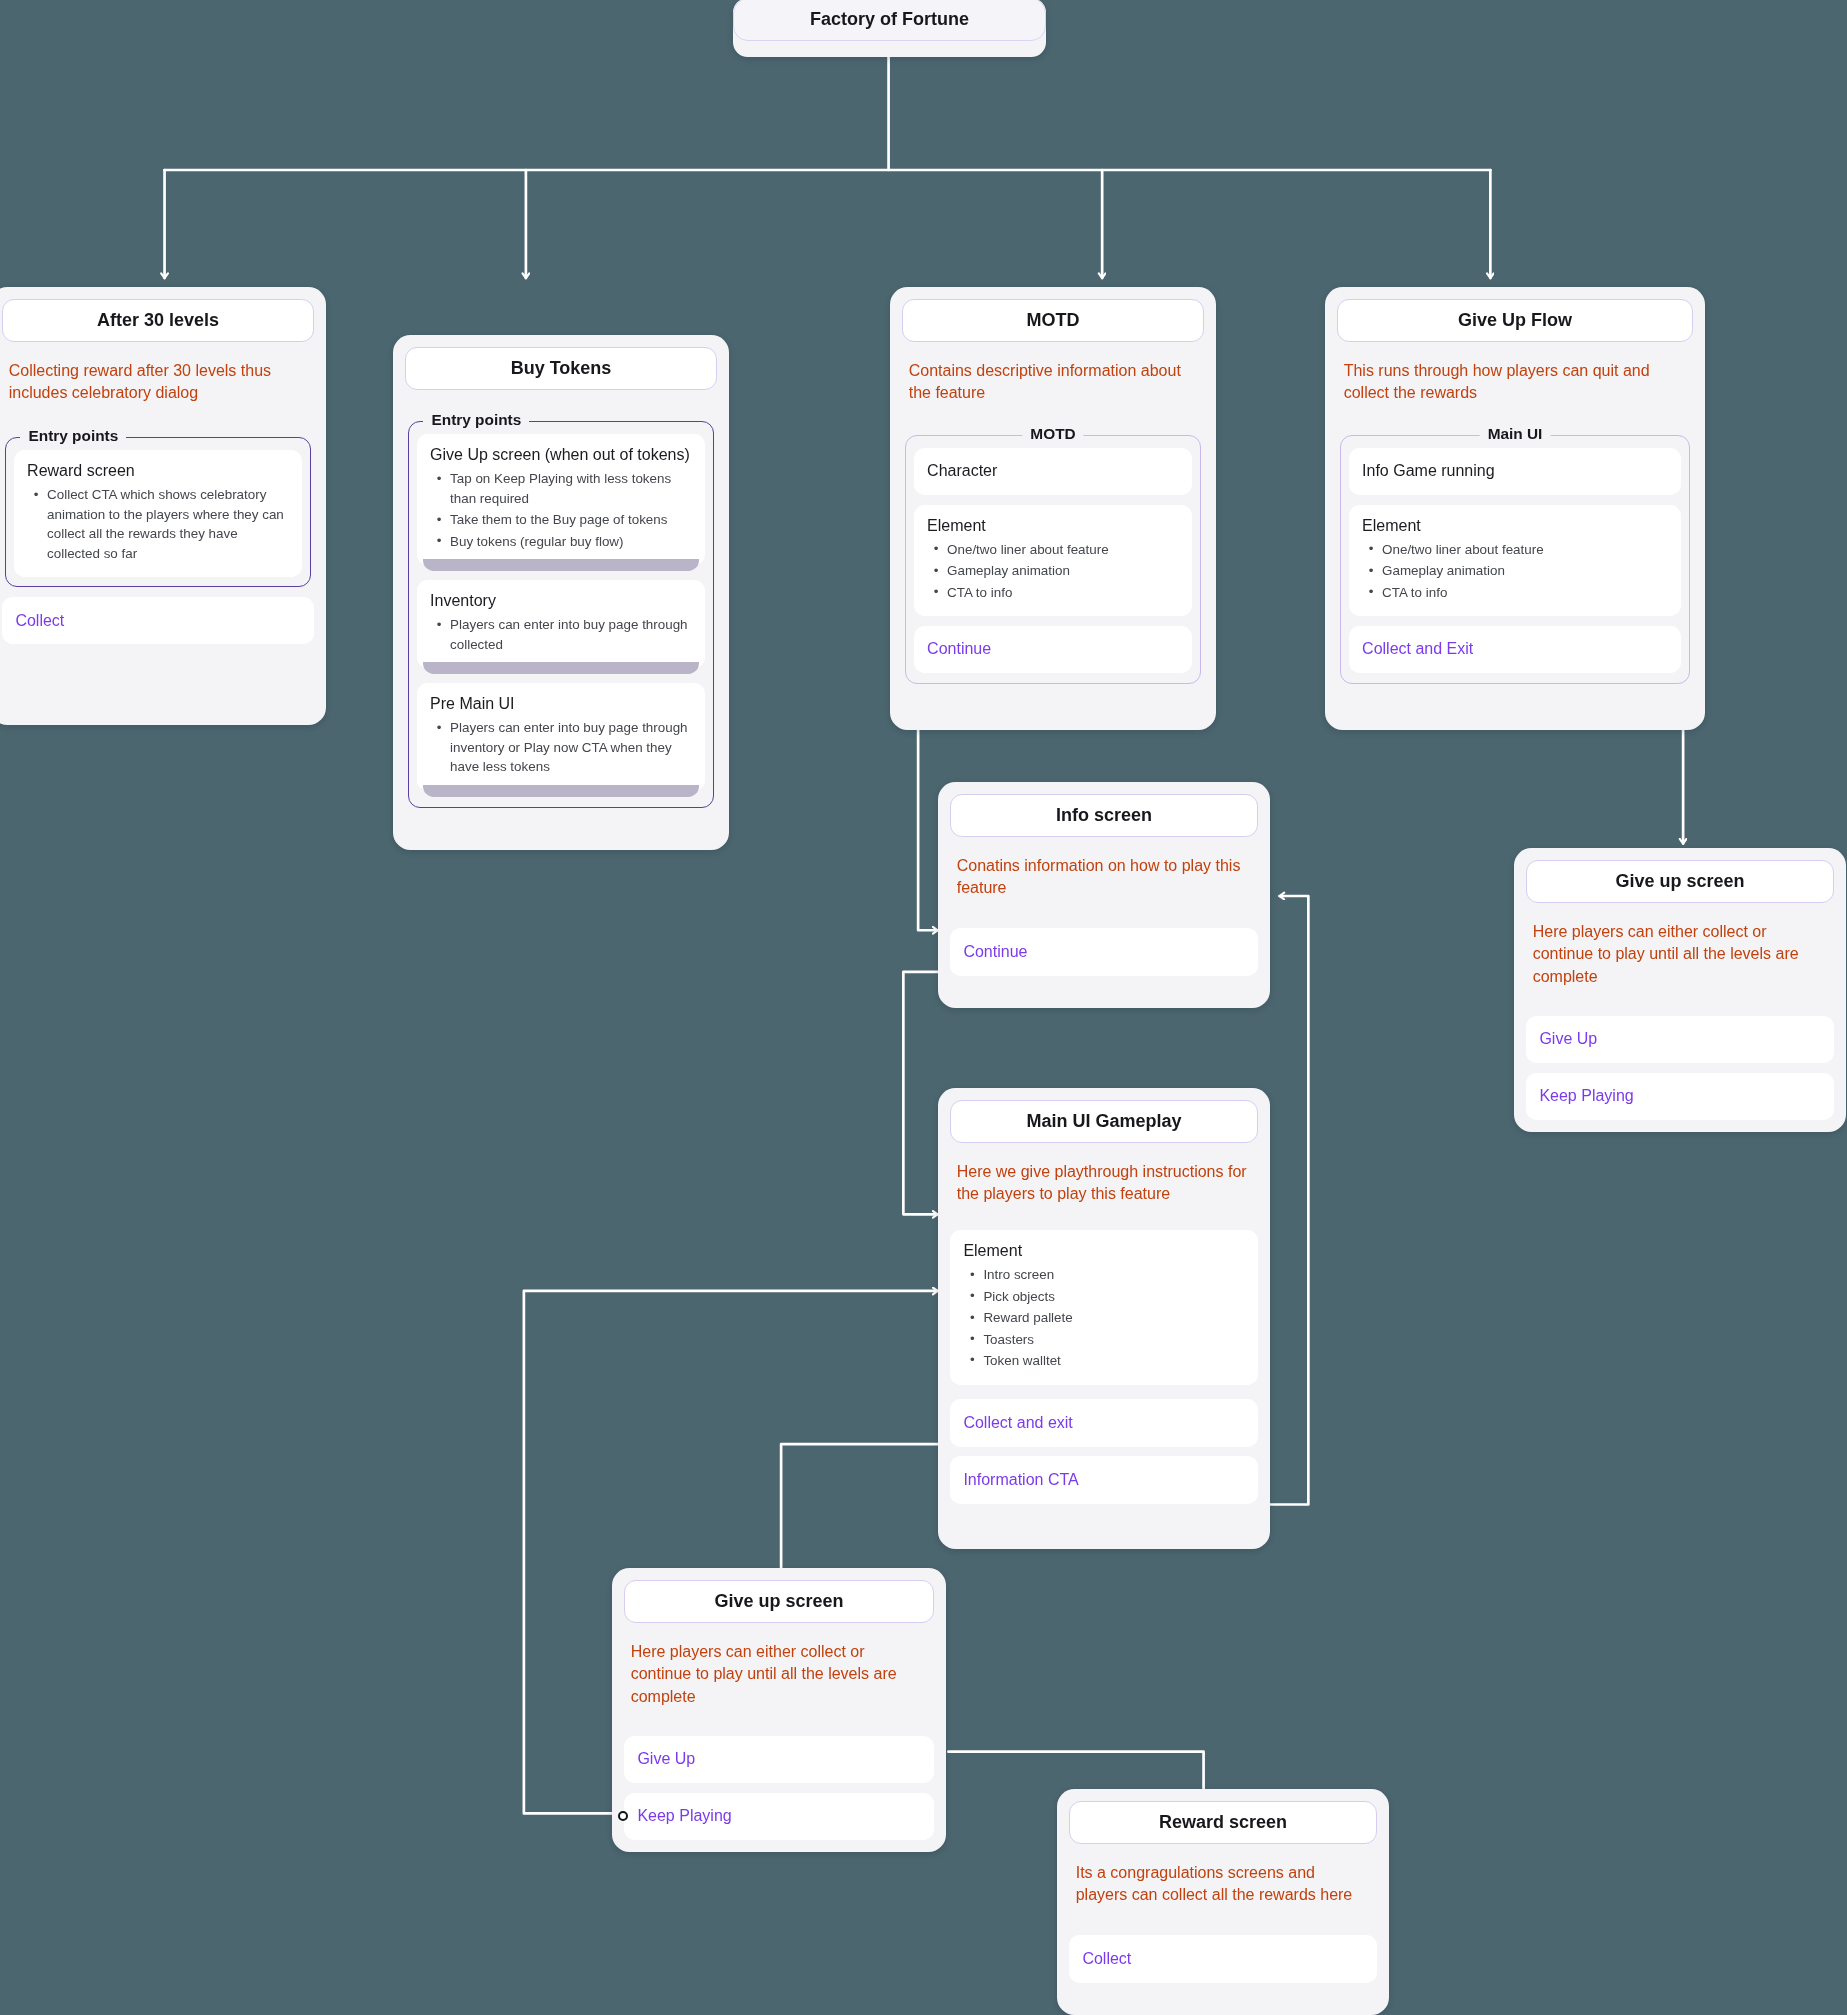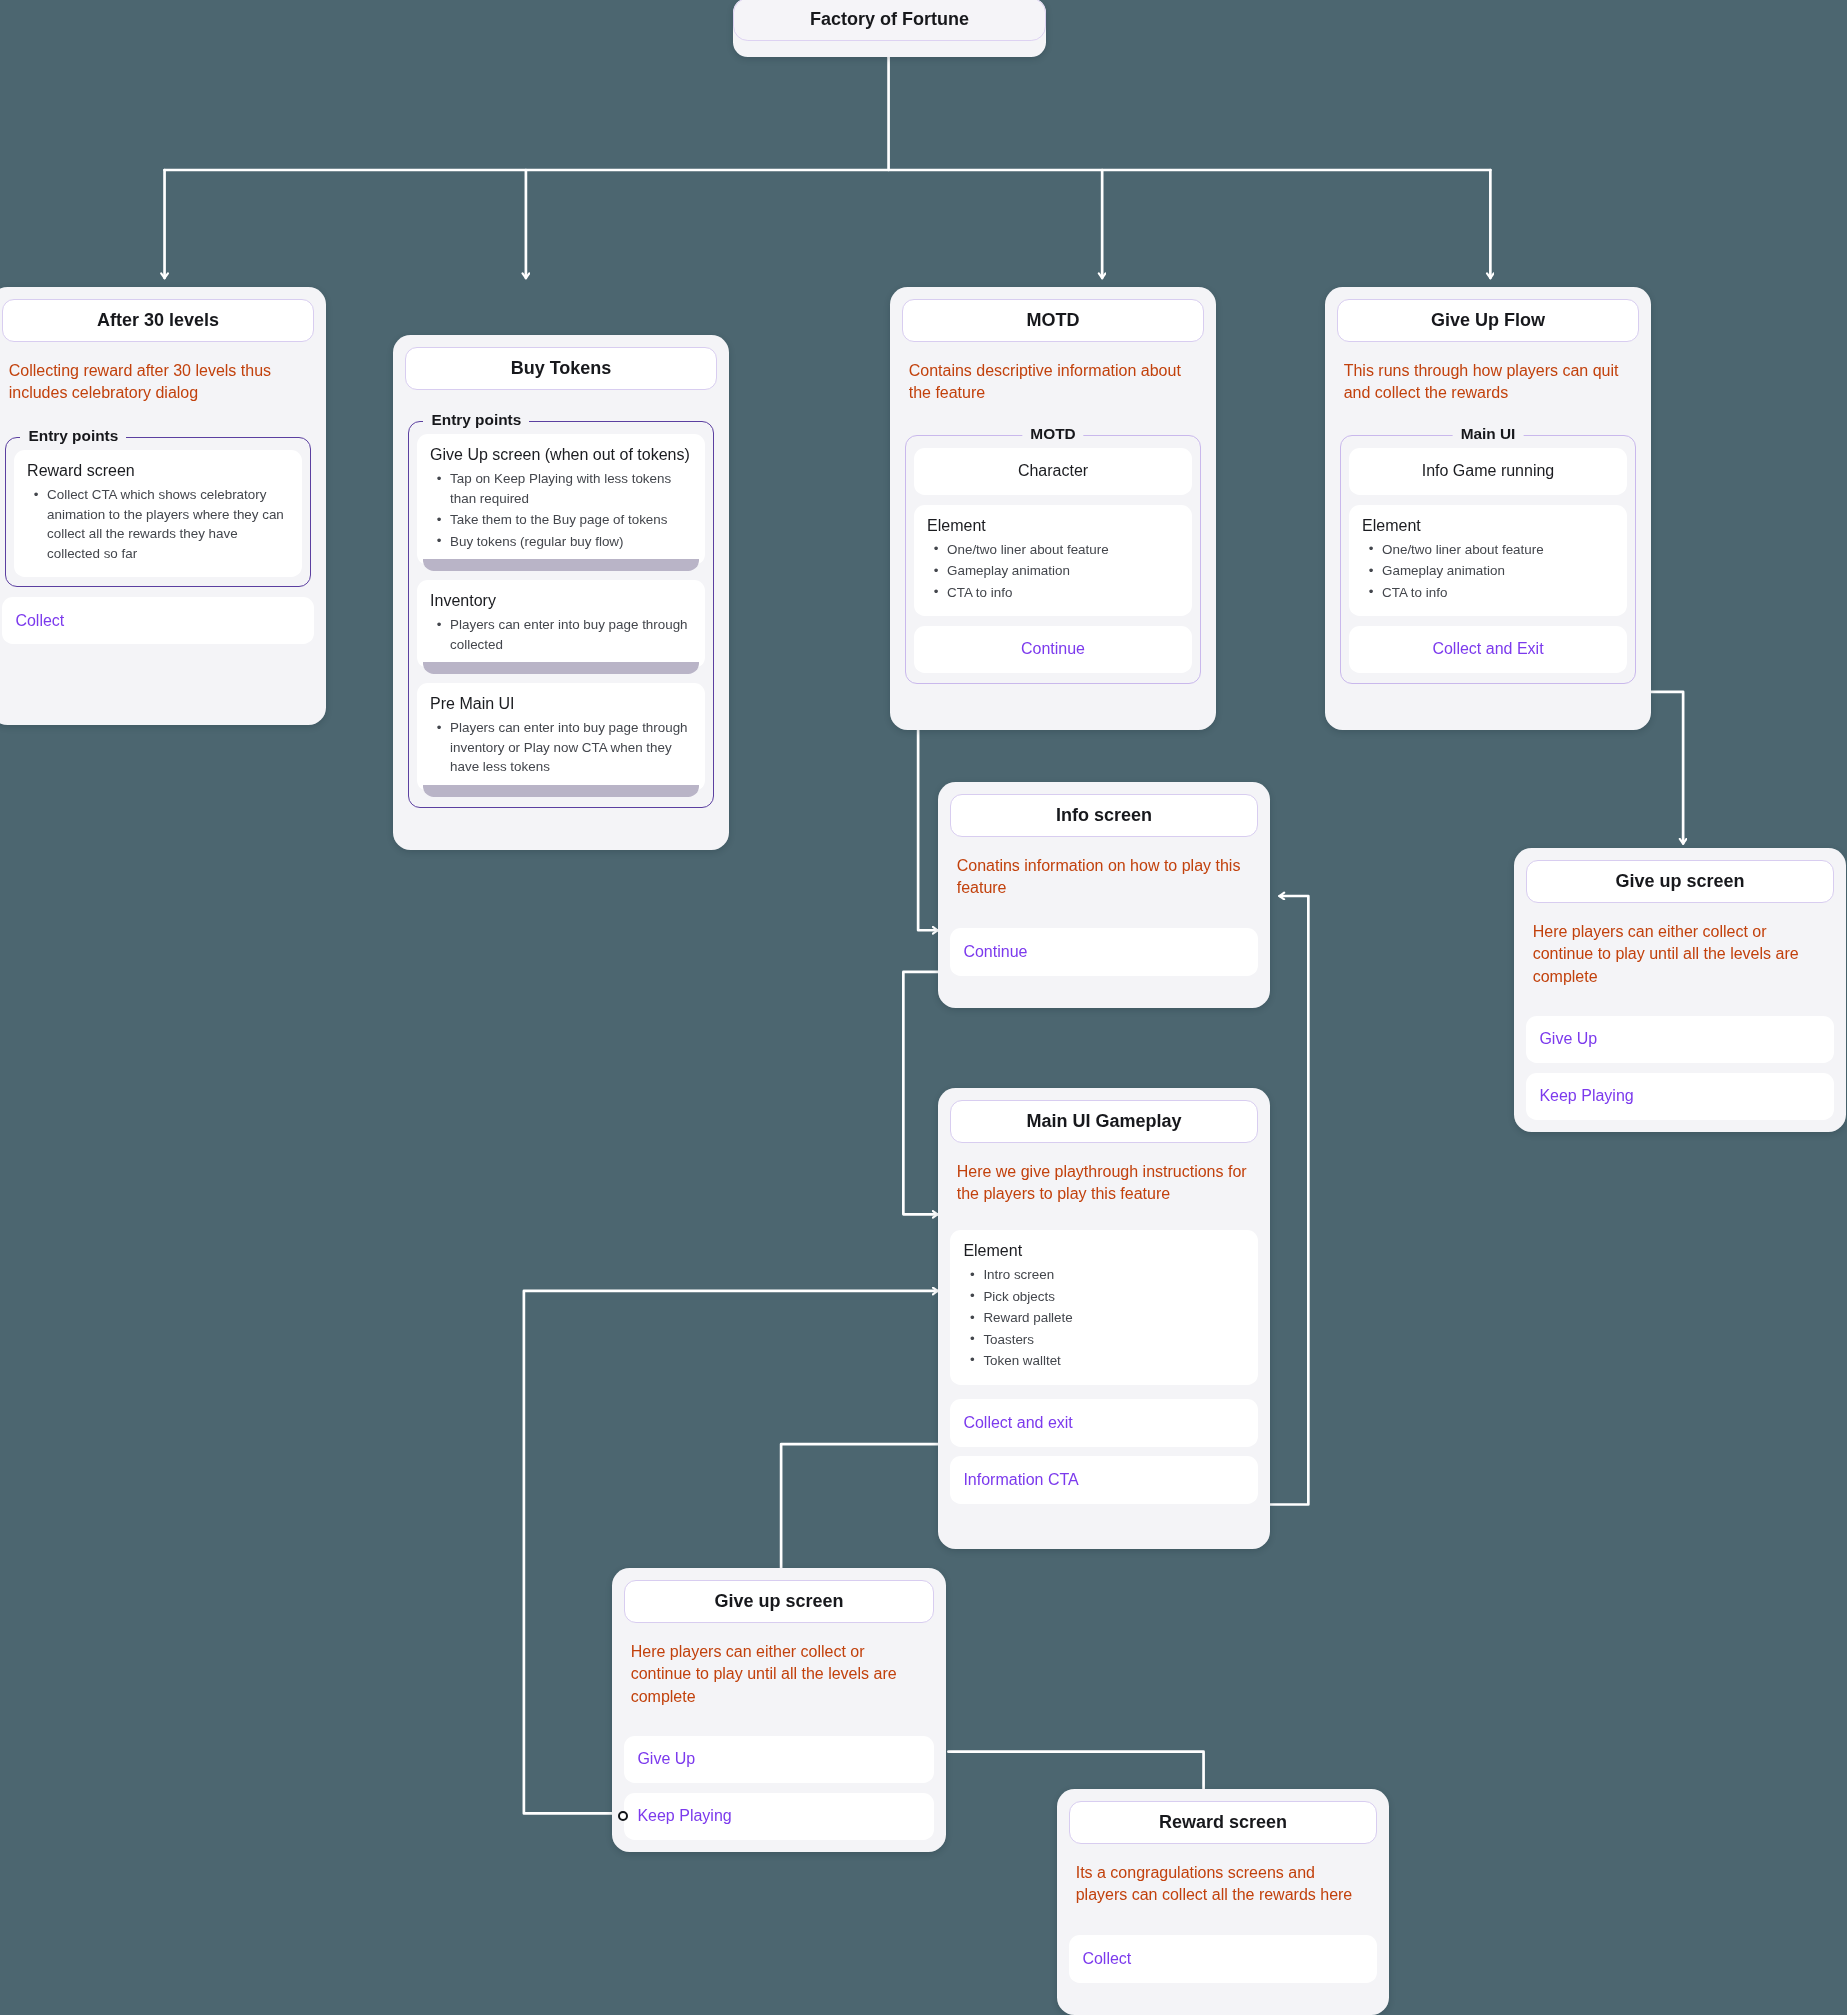--- a/index.html
+++ b/index.html
@@ -96,21 +96,21 @@
   .subcard ul { list-style: none; margin: 5.4px 0 0 0; padding: 0; }
   .subcard li {
     position: relative;
     font-size: 13.4px; color: #43464c; line-height: 1.45;
     padding-left: 20px; margin-bottom: 2px;
   }
   .subcard li::before {
     content: "\2022";
     position: absolute; left: 6.7px; top: -0.7px; font-size: 13.4px; color: #43464c;
   }
-  .subcard.plain { padding: 14.8px 13.4px; text-align: center; }
+  .subcard.plain { padding: 14.8px 13.4px; }
   .subcard.plain .sc-title { margin-bottom: 0; }
 
   
   .cta {
     background: #ffffff;
     border-radius: 10.7px;
     padding: 14.8px 13.4px;
     font-size: 16px;
     color: #7c3aed;
     margin-top: 9.4px;
@@ -224,21 +224,21 @@
           <li>Gameplay animation</li>
           <li>CTA to info</li>
         </ul>
       </div>
       <div class="subcard plain" style="color:#7c3aed;">
         <div class="sc-title" style="color:#7c3aed;">Continue</div>
       </div>
     </div>
   </div>
 
-  <div class="node" style="left:1325px; top:287px; width:326px; height:443px;">
+  <div class="node" style="left:1325px; top:287px; width:380px; height:443px;">
     <div class="title-pill">Give Up Flow</div>
     <div class="desc">This runs through how players can quit and collect the rewards</div>
     <div class="group light legend-center" style="margin-top:29.6px;">
       <span class="legend">Main UI</span>
       <div class="subcard plain">
         <div class="sc-title">Info Game running</div>
       </div>
       <div class="subcard">
         <div class="sc-title">Element</div>
         <ul>

